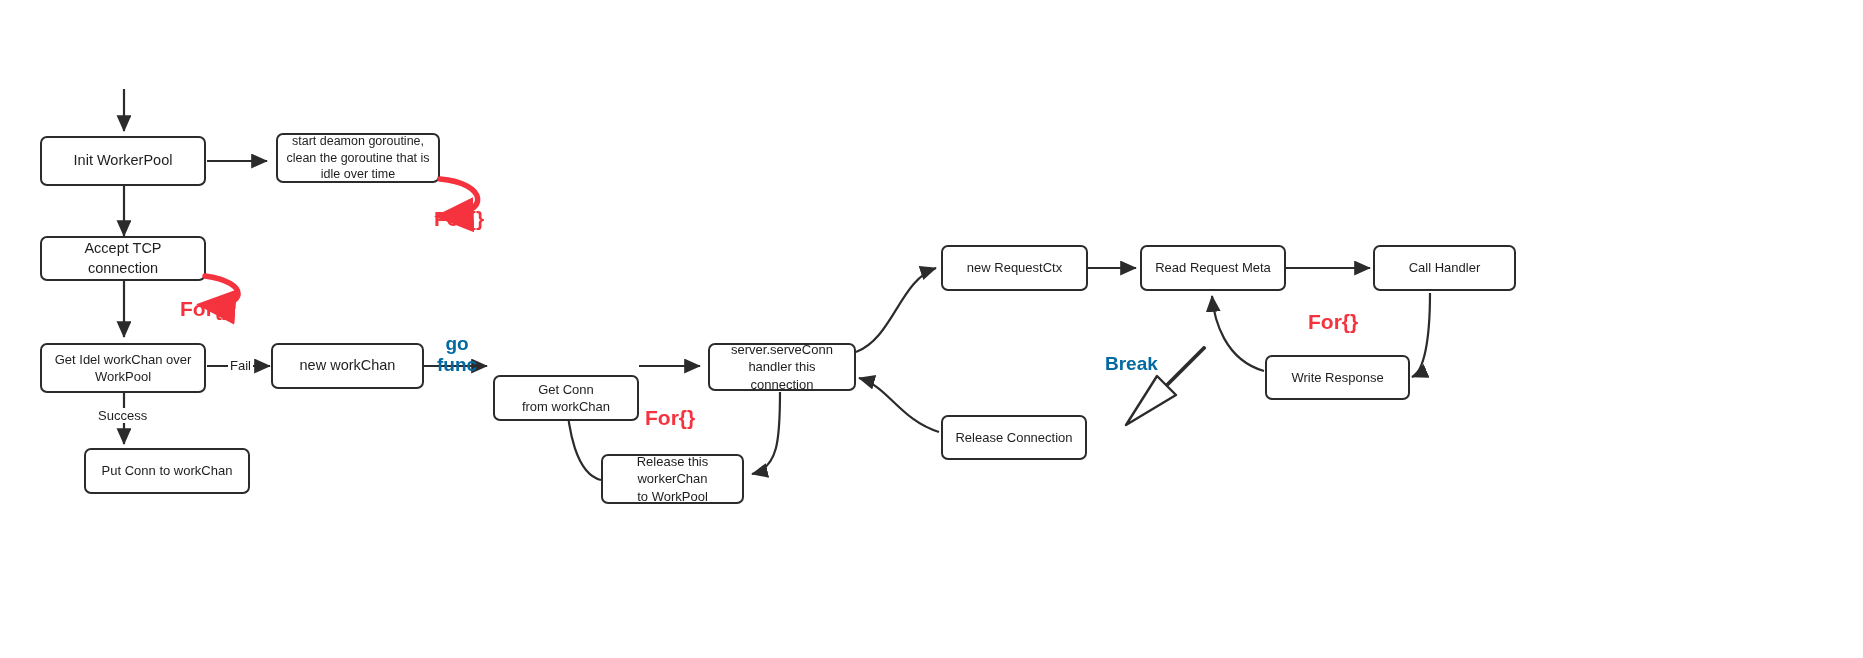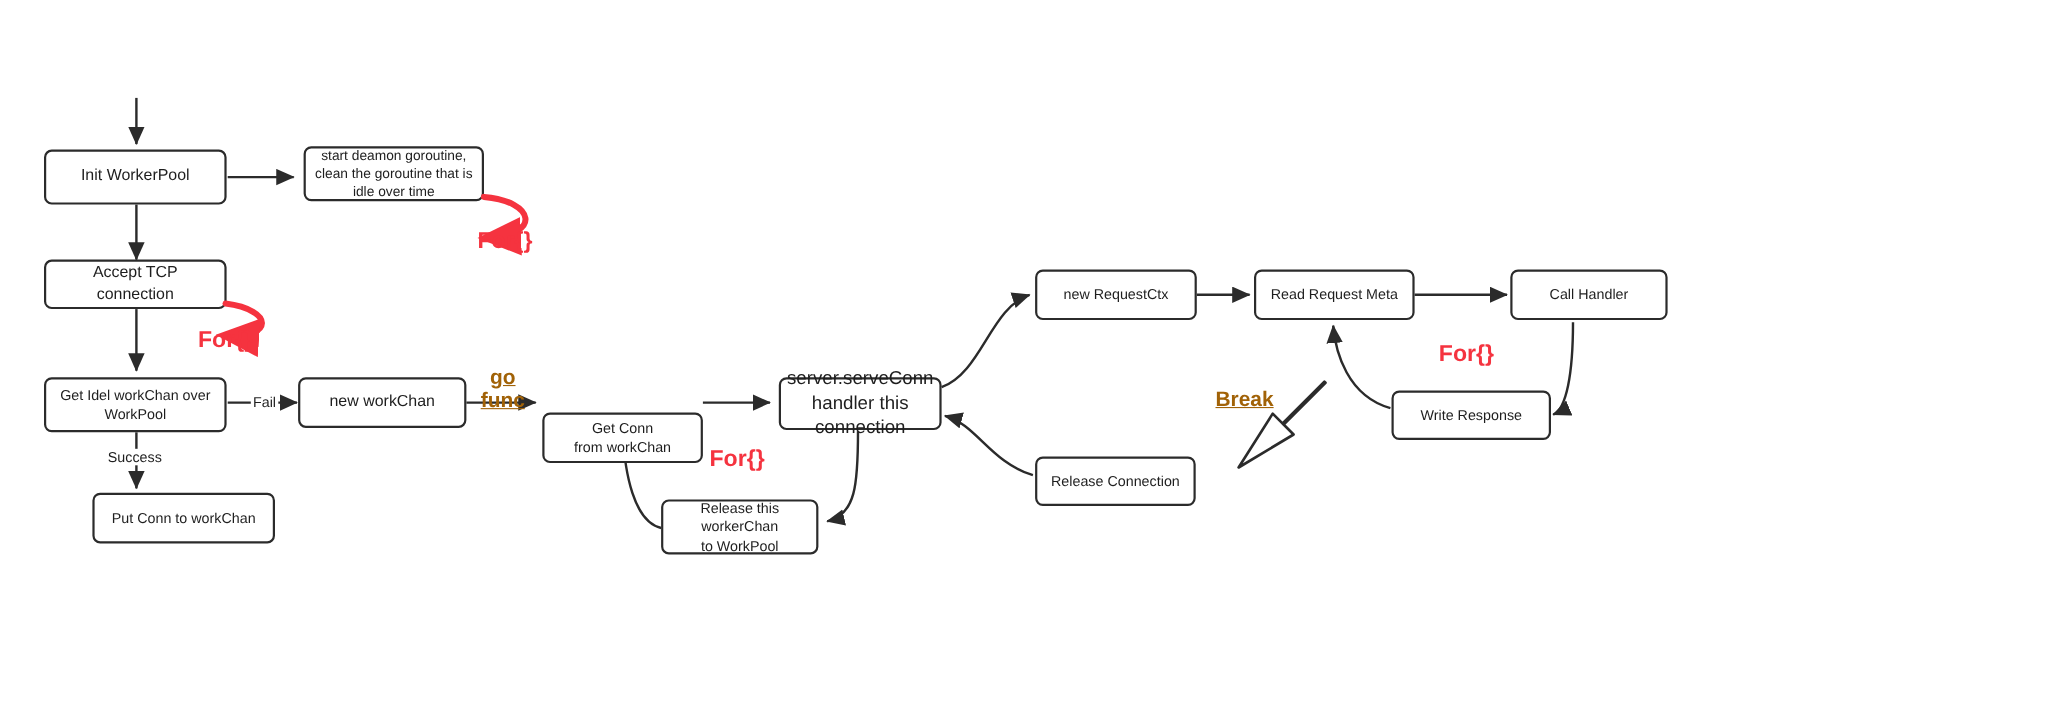--- a/index.html
+++ b/index.html
@@ -36,27 +36,26 @@
     position: absolute;
     color: #1e1e1e;
     font-size: 13px;
     background: #ffffff;
     padding: 0 2px;
     white-space: nowrap;
     z-index: 4;
   }
   .bold-label {
     position: absolute;
-    color: #a16207;
+    color: #0369a1;
     font-size: 19px;
     font-weight: bold;
     line-height: 1.12;
     white-space: pre-line;
     z-index: 5;
-    text-decoration: underline;
   }
   .loop-label {
     position: absolute;
     color: #f5333f;
     font-size: 21px;
     font-weight: bold;
     white-space: nowrap;
     z-index: 6;
   }
   svg.layer {
@@ -143,21 +142,21 @@
   <div class="node" style="left:40px;  top:343px; width:166px; height:50px; font-size:13px;">Get Idel workChan over
 WorkPool</div>
 
   <div class="node" style="left:271px; top:343px; width:153px; height:46px;">new workChan</div>
 
   <div class="node" style="left:40px;  top:448px; width:166px; height:46px; font-size:13px;margin-left:44px;">Put Conn to workChan</div>
 
   <div class="node" style="left:493px; top:343px; width:146px; height:46px; font-size:13px;margin-top:32px;">Get Conn
 from workChan</div>
 
-  <div class="node" style="left:708px; top:343px; width:148px; height:48px; font-size:17px;">server.serveConn
+  <div class="node" style="left:708px; top:343px; width:148px; height:48px; font-size:13px;">server.serveConn
 handler this connection</div>
 
   <div class="node" style="left:601px; top:454px; width:143px; height:50px; font-size:13px;">Release this
 workerChan
 to WorkPool</div>
 
   <div class="node" style="left:941px; top:245px; width:147px; height:46px; font-size:13px;">new RequestCtx</div>
 
   <div class="node" style="left:1140px; top:245px; width:146px; height:46px; font-size:13px;">Read Request Meta</div>
 

